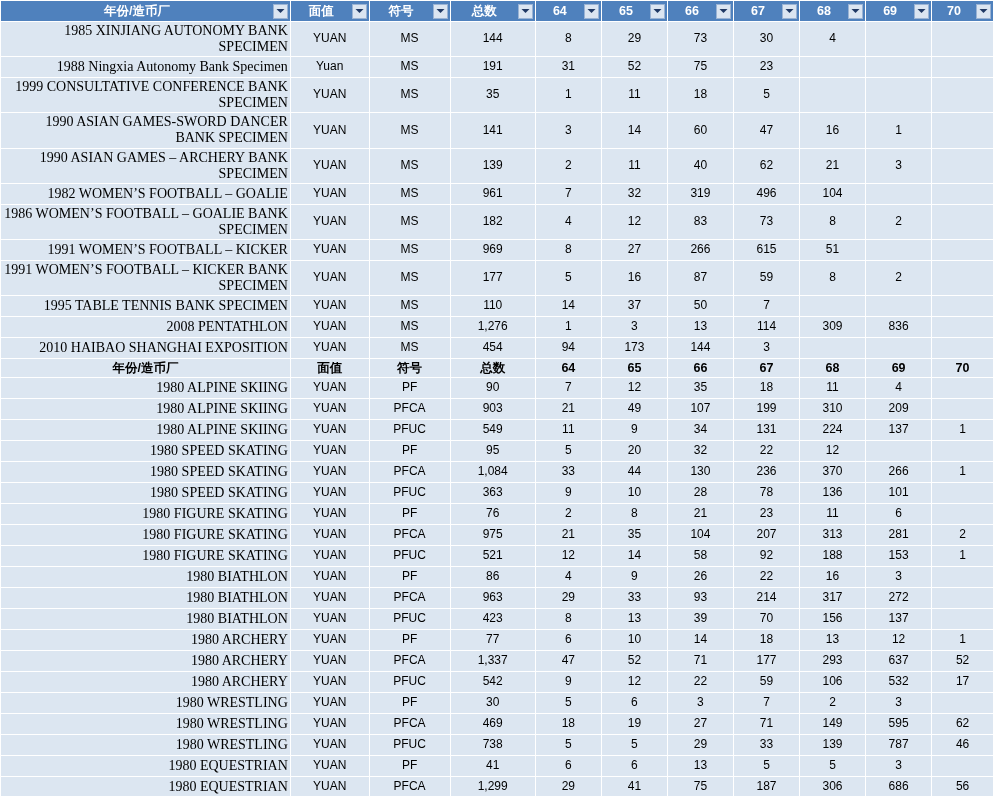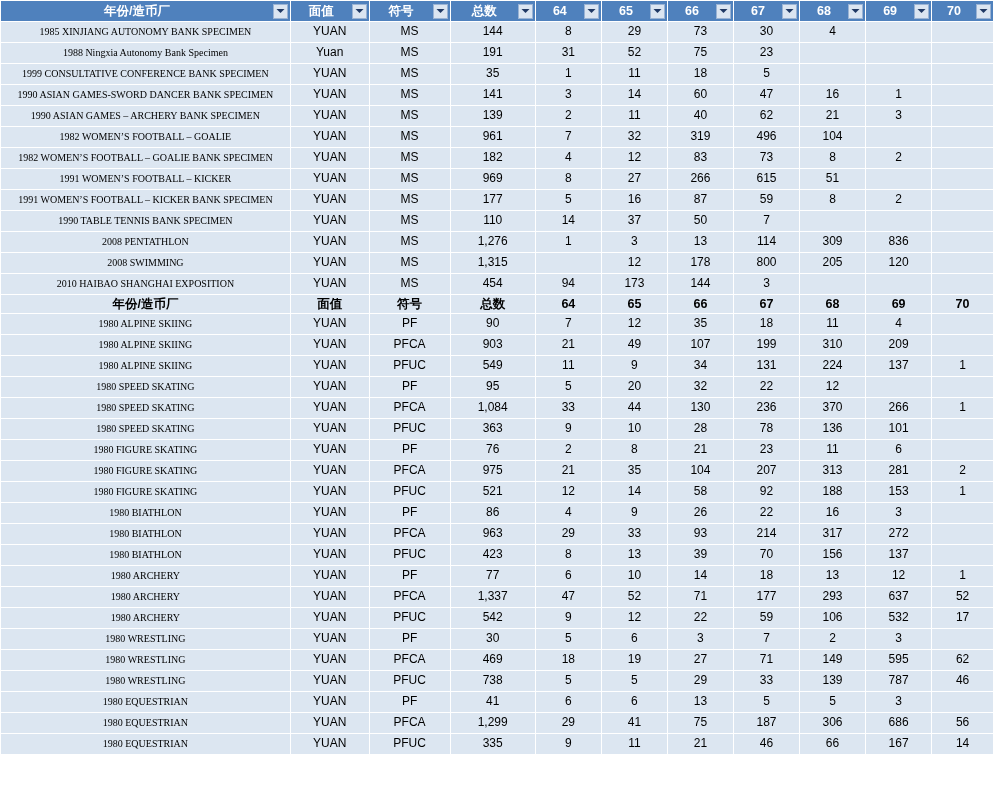--- a/index.html
+++ b/index.html
@@ -67,22 +67,23 @@
   }
   .filter-btn svg { display: block; }
 
   
   tr.data-row td {
     background: #dce6f1;
     height: 18px;
   }
   tr.data-row td.name-cell {
     font-family: "Liberation Serif", serif;
-    font-size: 10px;
+    font-size: 14px;
     padding: 1px 2px;
+    text-align: right;
   }
   
   tr.section-row td {
     background: #dce6f1;
     font-weight: bold;
     height: 18px;
     font-size: 12.5px;
   }
 
   td.col-name  { width: 272px; }
@@ -296,21 +297,21 @@
           <td class="col-total">961</td>
           <td class="col-g">7</td>
           <td class="col-g">32</td>
           <td class="col-g">319</td>
           <td class="col-g">496</td>
           <td class="col-g">104</td>
           <td class="col-g"></td>
           <td class="col-last"></td>
         </tr>
         <tr class="data-row">
-          <td class="name-cell col-name">1982 WOMEN’S FOOTBALL – GOALIE BANK SPECIMEN</td>
+          <td class="name-cell col-name">1986 WOMEN’S FOOTBALL – GOALIE BANK SPECIMEN</td>
           <td class="col-denom">YUAN</td>
           <td class="col-sym">MS</td>
           <td class="col-total">182</td>
           <td class="col-g">4</td>
           <td class="col-g">12</td>
           <td class="col-g">83</td>
           <td class="col-g">73</td>
           <td class="col-g">8</td>
           <td class="col-g">2</td>
           <td class="col-last"></td>
@@ -335,21 +336,21 @@
           <td class="col-total">177</td>
           <td class="col-g">5</td>
           <td class="col-g">16</td>
           <td class="col-g">87</td>
           <td class="col-g">59</td>
           <td class="col-g">8</td>
           <td class="col-g">2</td>
           <td class="col-last"></td>
         </tr>
         <tr class="data-row">
-          <td class="name-cell col-name">1990 TABLE TENNIS BANK SPECIMEN</td>
+          <td class="name-cell col-name">1995 TABLE TENNIS BANK SPECIMEN</td>
           <td class="col-denom">YUAN</td>
           <td class="col-sym">MS</td>
           <td class="col-total">110</td>
           <td class="col-g">14</td>
           <td class="col-g">37</td>
           <td class="col-g">50</td>
           <td class="col-g">7</td>
           <td class="col-g"></td>
           <td class="col-g"></td>
           <td class="col-last"></td>
@@ -358,33 +359,20 @@
           <td class="name-cell col-name">2008 PENTATHLON</td>
           <td class="col-denom">YUAN</td>
           <td class="col-sym">MS</td>
           <td class="col-total">1,276</td>
           <td class="col-g">1</td>
           <td class="col-g">3</td>
           <td class="col-g">13</td>
           <td class="col-g">114</td>
           <td class="col-g">309</td>
           <td class="col-g">836</td>
-          <td class="col-last"></td>
-        </tr>
-        <tr class="data-row">
-          <td class="name-cell col-name">2008 SWIMMING</td>
-          <td class="col-denom">YUAN</td>
-          <td class="col-sym">MS</td>
-          <td class="col-total">1,315</td>
-          <td class="col-g"></td>
-          <td class="col-g">12</td>
-          <td class="col-g">178</td>
-          <td class="col-g">800</td>
-          <td class="col-g">205</td>
-          <td class="col-g">120</td>
           <td class="col-last"></td>
         </tr>
         <tr class="data-row">
           <td class="name-cell col-name">2010 HAIBAO SHANGHAI EXPOSITION</td>
           <td class="col-denom">YUAN</td>
           <td class="col-sym">MS</td>
           <td class="col-total">454</td>
           <td class="col-g">94</td>
           <td class="col-g">173</td>
           <td class="col-g">144</td>

